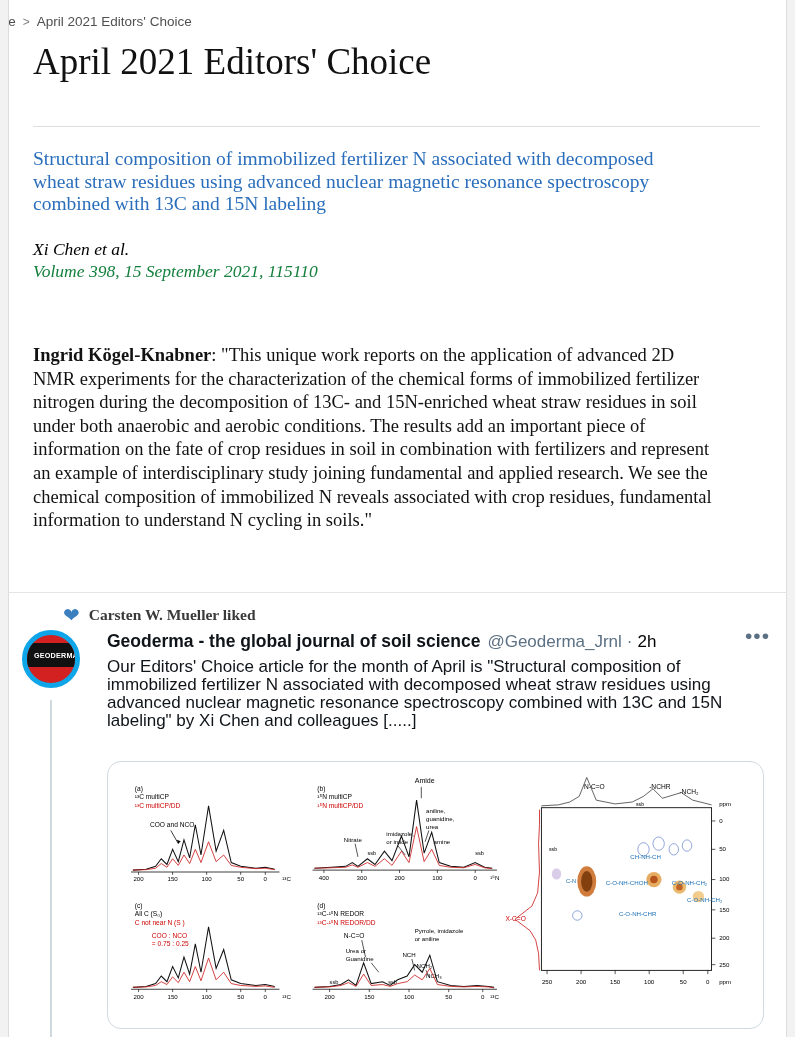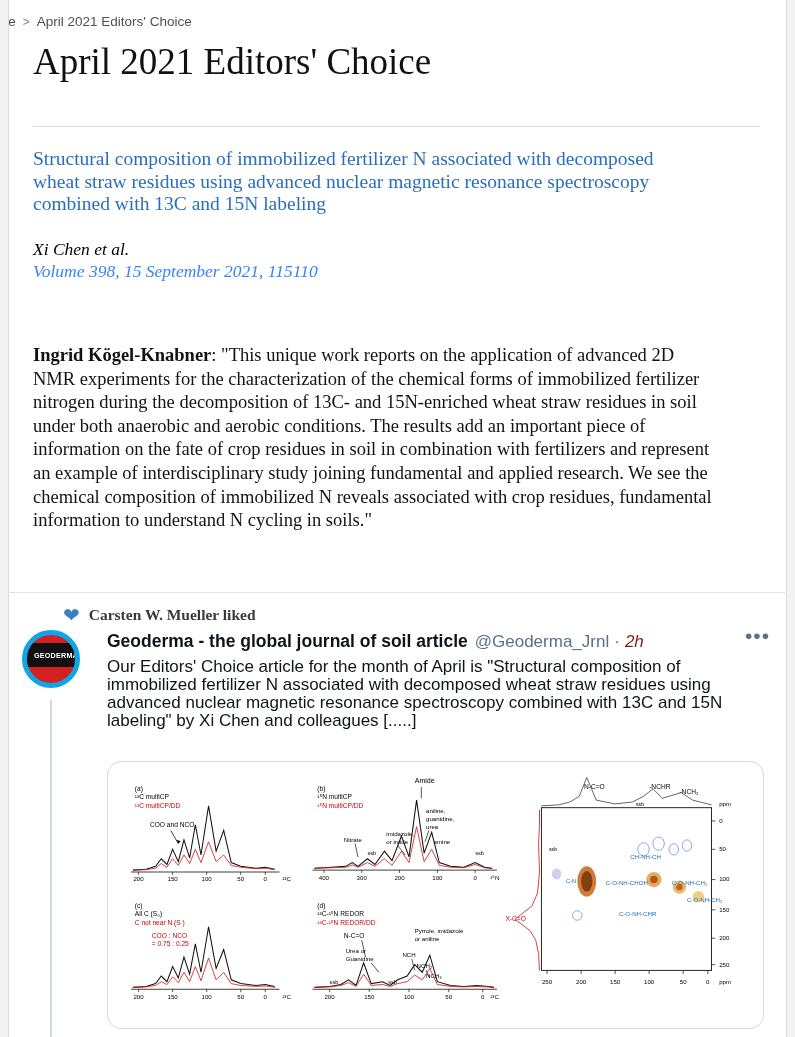--- a/index.html
+++ b/index.html
@@ -74,21 +74,21 @@
     line-height: 22px;
     color: #000000;
   }
   .article-volume {
     position: absolute;
     left: 24px; top: 260px;
     font-family: "Liberation Serif", serif;
     font-style: italic;
     font-size: 17.5px;
     line-height: 22px;
-    color: #3b82f6;
+    color: #15803d;
   }
   .quote-block {
     position: absolute;
     left: 24px; right: 66px;
     top: 344px;
     font-family: "Liberation Serif", serif;
     font-size: 18.5px;
     line-height: 23.6px;
     color: #121212;
     text-align: left;
@@ -159,21 +159,21 @@
     font-family: "Liberation Sans", sans-serif;
     white-space: nowrap;
   }
   .account-handle {
     font-size: 17px;
     color: #5b7083;
     margin-left: 7px;
     white-space: nowrap;
   }
   .dot-sep { color: #5b7083; font-size: 17px; margin: 0 5px; }
-  .timestamp { font-size: 17px; color: #7f1d1d; font-style: italic; }
+  .timestamp { font-size: 17px; color: #000000; }
   .more-icon {
     position: absolute;
     right: 2px; top: -4px;
     color: #5b7083;
     font-size: 21px;
     letter-spacing: 1px;
     line-height: 18px;
   }
   .tweet-text {
     margin-top: 6px;
@@ -231,21 +231,21 @@
 
 <div class="tweet-wrap">
 
   <div class="liked-row">
     <span class="heart-icon">❤</span>
     <span class="liked-text">Carsten W. Mueller liked</span>
   </div>
 
   <div class="tweet-body">
     <div class="tweet-header">
-      <span class="account-name">Geoderma - the global journal of soil article</span>
+      <span class="account-name">Geoderma - the global journal of soil science</span>
       <span class="account-handle">@Geoderma_Jrnl</span>
       <span class="dot-sep">·</span>
       <span class="timestamp">2h</span>
       <span class="more-icon">•••</span>
     </div>
     <div class="tweet-text">Our Editors' Choice article for the month of April is "Structural composition of immobilized fertilizer N associated with decomposed wheat straw residues using advanced nuclear magnetic resonance spectroscopy combined with 13C and 15N labeling" by Xi Chen and colleagues [.....]</div>
   </div>
 
   <div class="media-card">
     <svg class="fig" viewBox="0 0 680 260" preserveAspectRatio="xMidYMid meet">

